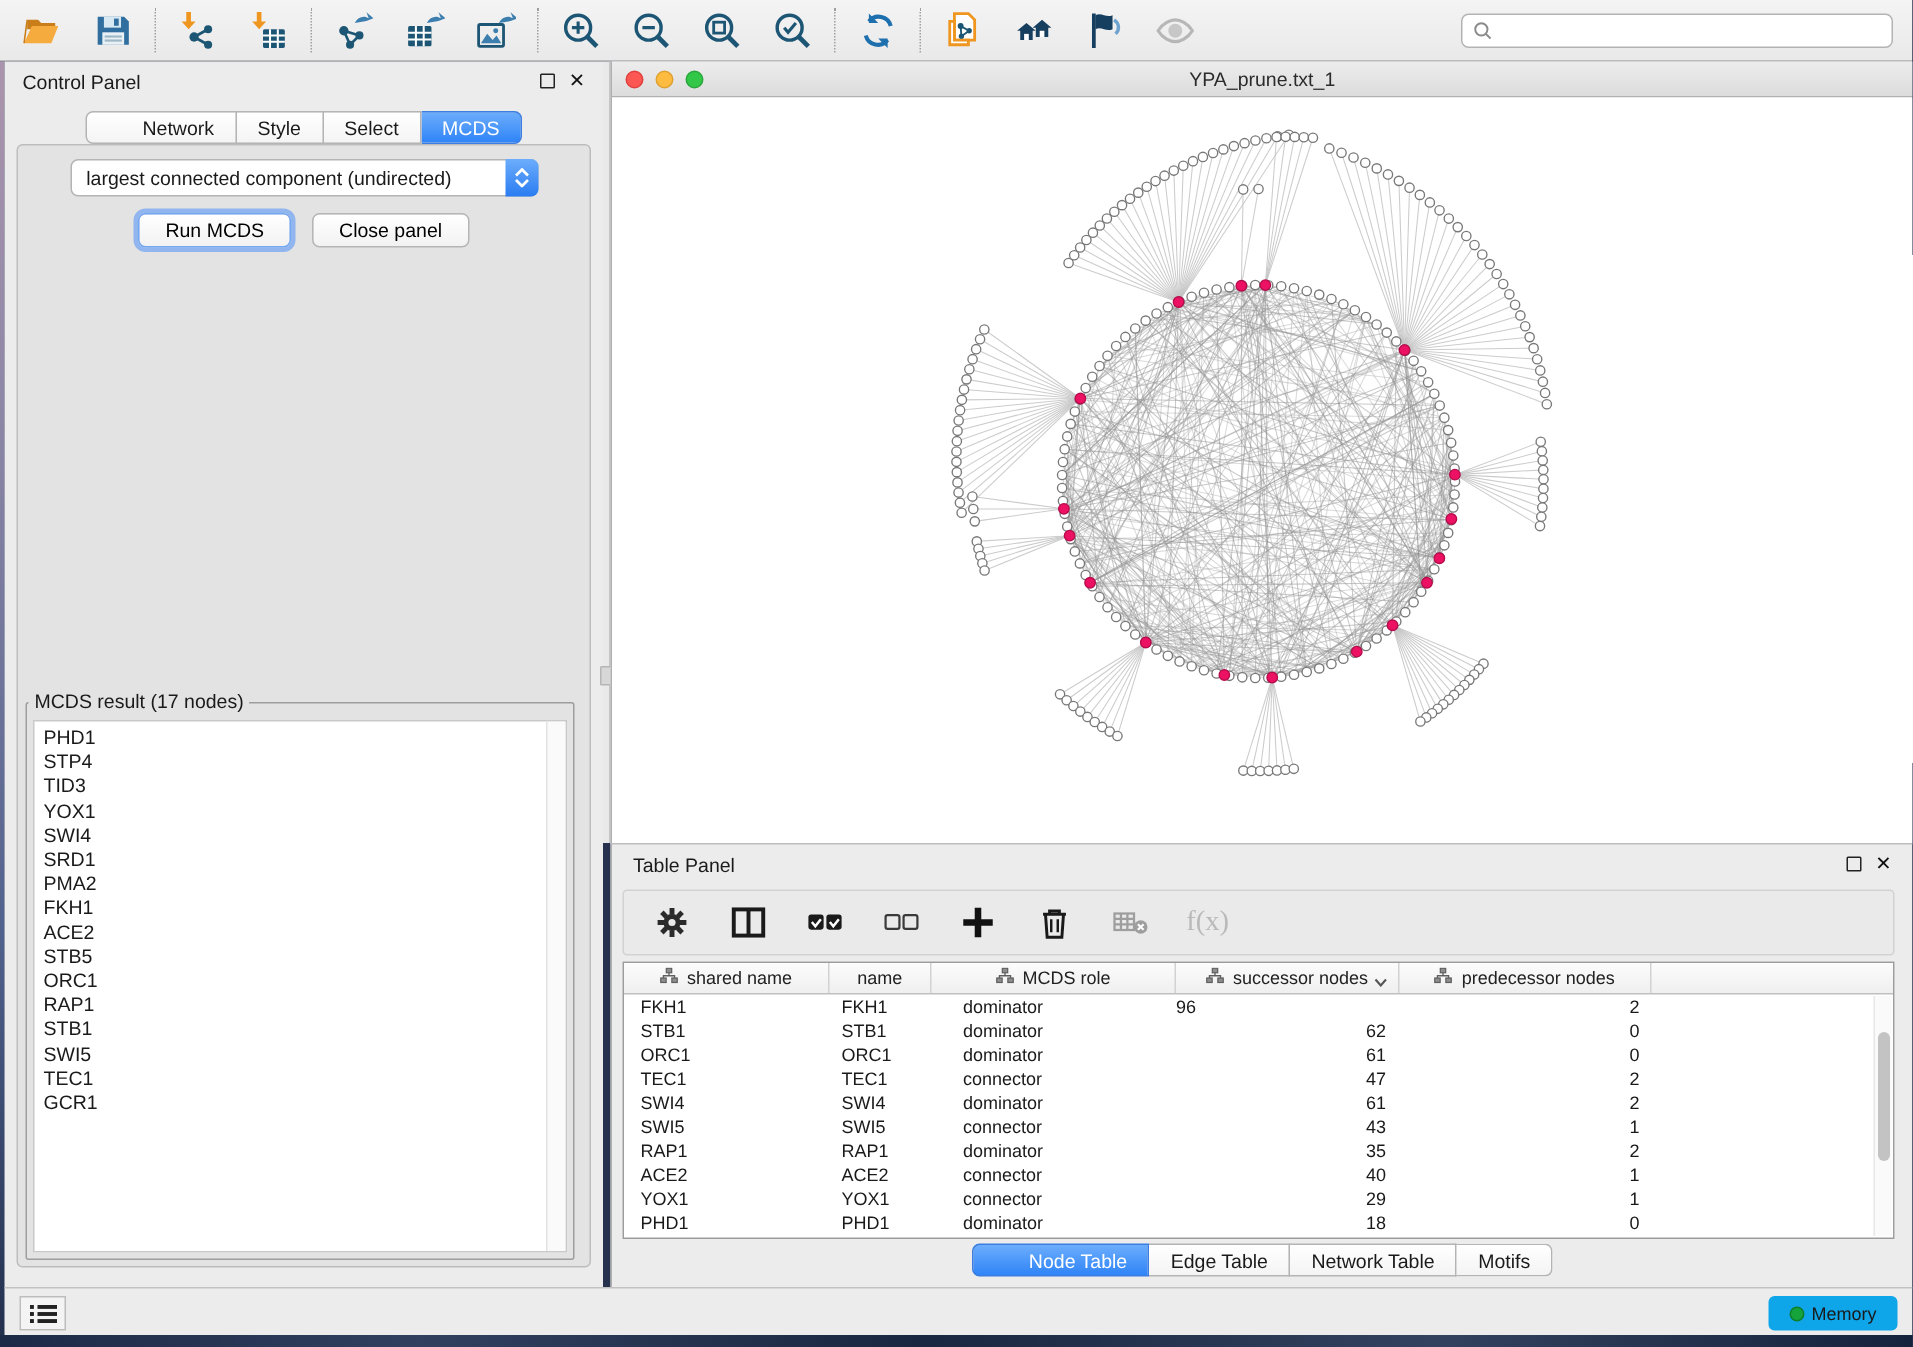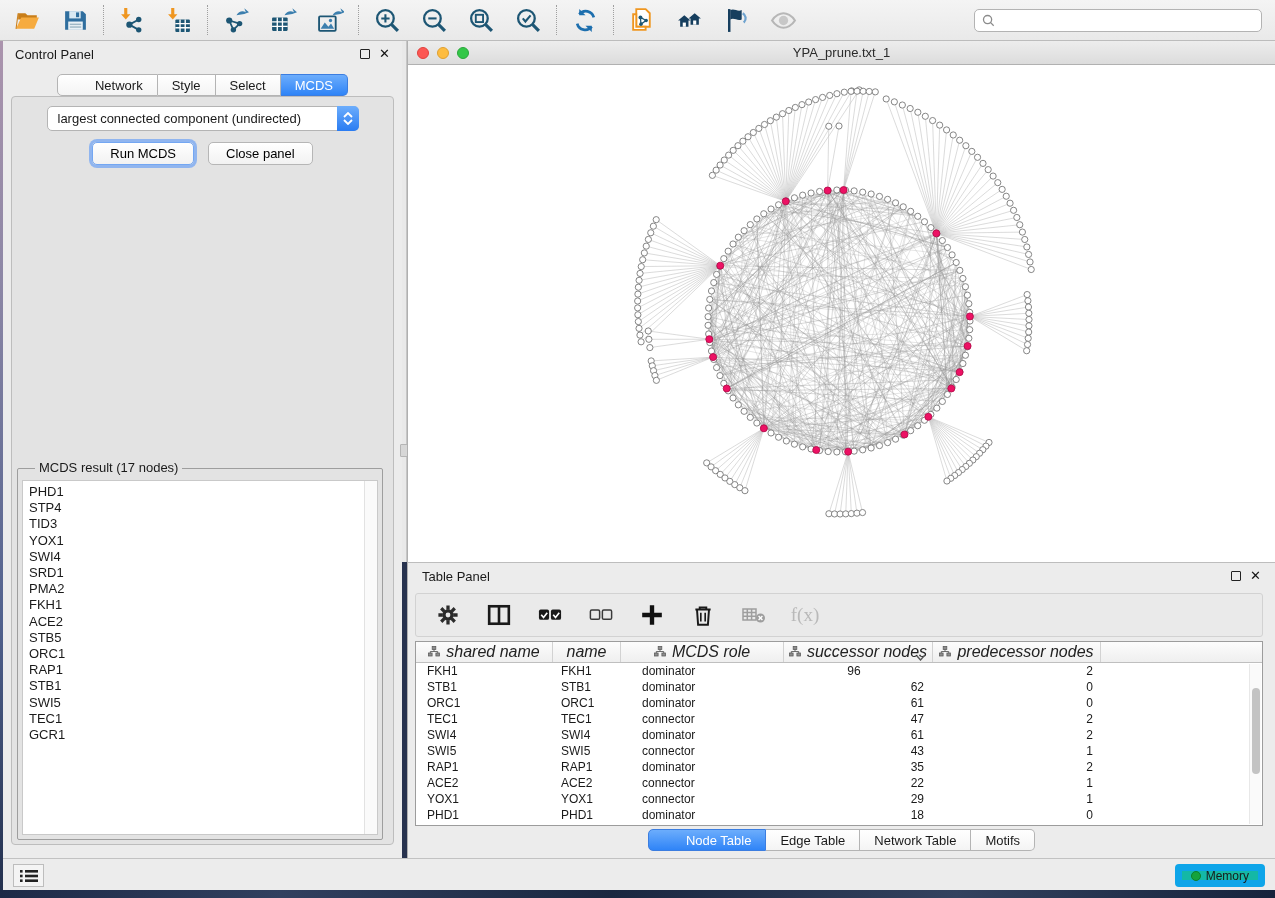--- a/index.html
+++ b/index.html
@@ -48,21 +48,21 @@
     border:1px solid #b4b4b4; border-radius:5px; display:flex; align-items:center; padding:0 28px 0 10px;
     font-size:13px; cursor:pointer; }
   .opt-select .stepper { position:absolute; right:-1px; top:-1px; width:22px; height:25px; border-radius:0 5px 5px 0;
     background:linear-gradient(#6cadfc,#2a7cf2); display:flex; flex-direction:column; align-items:center; justify-content:center; gap:1px; }
   .stepper svg { width:10px; height:6px; }
   .btn-row { display:flex; justify-content:center; gap:14px; margin-top:11px; }
   .mac-btn { height:23px; background:linear-gradient(#ffffff,#f2f2f2); border:1px solid #b6b6b6; border-radius:5px;
     font-size:13px; padding:0 17px; cursor:pointer; font-family:inherit; }
   .mac-btn.focused { box-shadow:0 0 0 3px rgba(77,144,250,.55); border-color:#74a7f2; }
   .result-group { position:absolute; left:5px; right:10px; top:371px; bottom:4px; border:1px solid #9e9e9e; border-radius:2px; }
-  .result-legend { position:absolute; top:-9px; left:17px; background:#e3e3e3; padding:0 4px; font-size:13px; }
+  .result-legend { position:absolute; top:-9px; left:1px; background:#e3e3e3; padding:0 4px; font-size:13px; }
   .result-list { position:absolute; inset:11px 4px 4px 4px; background:#fff; border:1px solid #c9c9c9; overflow:hidden; }
   .result-scroll { position:absolute; top:0; right:0; bottom:0; width:13px; background:#fafafa; border-left:1px solid #e2e2e2; }
   .result-items { padding:3px 0 0 6px; font-size:13px; line-height:16.2px; }
 
   
   .net-window { position:absolute; left:407px; top:41px; width:868px; height:521px; background:#fff; border-left:1px solid #b0b0b0; }
   .net-titlebar { position:absolute; left:0; top:0; right:0; height:24px;
     background:linear-gradient(#ededed,#dcdcdc); border-bottom:1px solid #b1b1b1; display:flex; align-items:center; }
   .lights { display:flex; gap:8px; margin-left:9px; }
   .light { width:12px; height:12px; border-radius:50%; }
@@ -76,34 +76,34 @@
   .table-panel { position:absolute; left:407px; top:562px; width:868px; height:296px; background:#ececec;
     border-left:1px solid #b0b0b0; border-top:1px solid #bdbdbd; }
   .tp-header { position:absolute; top:0; left:0; right:0; height:26px; display:flex; align-items:center; padding:0 14px; }
   .tp-title { font-size:13px; }
   .tp-toolbar { position:absolute; left:7px; right:12px; top:30px; height:44px; background:#eaeaea;
     border:1px solid #d2d2d2; border-radius:3px; display:flex; align-items:center; padding-left:20px; gap:27px; }
   .tp-tool { width:24px; height:24px; display:flex; align-items:center; justify-content:center; cursor:pointer; }
   .tp-tool.disabled { cursor:default; }
   .fx-label { font-family:"Liberation Serif","DejaVu Serif",serif; font-size:19px; color:#b9b9b9; }
   .tp-table { position:absolute; left:7px; right:12px; top:78px; bottom:32px; background:#fff; border:1px solid #9c9c9c; overflow:hidden; }
-  .thead { display:flex; height:21px; background:linear-gradient(#fcfcfc,#efefef); border-bottom:1px solid #bfbfbf; font-size:16px; color:#222;font-style:italic; }
+  .thead { display:flex; height:21px; background:linear-gradient(#fcfcfc,#efefef); border-bottom:1px solid #bfbfbf; font-size:12px; color:#222; }
   .th { display:flex; align-items:center; justify-content:center; gap:6px; border-right:1px solid #d2d2d2; position:relative; }
   .th .sort { position:absolute; right:7px; top:5px; }
   .trow { display:flex; height:16px; font-size:12px; align-items:center; }
   .td { overflow:hidden; white-space:nowrap; }
   .tbody-scroll { position:absolute; top:22px; right:1px; bottom:1px; width:12px; background:#fafafa; border-left:1px solid #e8e8e8; }
   .tbody-thumb { position:absolute; left:2px; top:24px; width:8px; height:86px; background:#c3c3c3; border-radius:4px; }
   .tp-tabs { position:absolute; left:0; right:0; bottom:7px; display:flex; justify-content:center; }
 
   
   .status-bar { position:absolute; left:3px; top:858px; width:1272px; height:32px; background:#ececec; border-top:1px solid #c2c2c2; }
   .list-btn { position:absolute; left:10px; top:5px; width:31px; height:23px; background:#f4f4f4; border:1px solid #bdbdbd;
     display:flex; align-items:center; justify-content:center; cursor:pointer; }
-  .memory-btn { position:absolute; right:10px; top:5px; height:23px; background:#14b8a6; border:7px solid #0ea5e9; border-radius:4px;
+  .memory-btn { position:absolute; right:10px; top:5px; height:23px; background:#0ea5e9; border:5px solid #0ea5e9; border-radius:4px;
     display:flex; align-items:center; gap:5px; padding:0 9px; font-size:12px; cursor:pointer; }
   .mem-dot { width:10px; height:10px; border-radius:50%; background:#15a33c; border:1px solid #0d7f2c; }
 </style>
 </head>
 <body>
 
 <div class="wall-left"></div>
 <div class="wall-bottom"></div>
 
 <div class="toolbar">
@@ -1278,21 +1278,21 @@
             </svg></span>
           <span>predecessor nodes</span>
         </div>
         <div class="th" style="flex: 1 1 0%; border-right: none;"></div>
       </div>
     <div id="tbody">
         <div class="trow">
           <div class="td" style="width: 137px; padding-left: 11px;">FKH1</div>
           <div class="td" style="width: 68px; padding-left: 8px;">FKH1</div>
           <div class="td" style="width: 163px; padding-left: 21px;">dominator</div>
-          <div class="td" style="width: 149px; text-align: center; padding-right: 9px;">96</div>
+          <div class="td" style="width: 149px; text-align: left; padding-right: 9px;">96</div>
           <div class="td" style="width: 168px; text-align: right; padding-right: 8px;">2</div>
         </div>
         <div class="trow">
           <div class="td" style="width: 137px; padding-left: 11px;">STB1</div>
           <div class="td" style="width: 68px; padding-left: 8px;">STB1</div>
           <div class="td" style="width: 163px; padding-left: 21px;">dominator</div>
           <div class="td" style="width: 149px; text-align: right; padding-right: 9px;">62</div>
           <div class="td" style="width: 168px; text-align: right; padding-right: 8px;">0</div>
         </div>
         <div class="trow">
@@ -1327,21 +1327,21 @@
           <div class="td" style="width: 137px; padding-left: 11px;">RAP1</div>
           <div class="td" style="width: 68px; padding-left: 8px;">RAP1</div>
           <div class="td" style="width: 163px; padding-left: 21px;">dominator</div>
           <div class="td" style="width: 149px; text-align: right; padding-right: 9px;">35</div>
           <div class="td" style="width: 168px; text-align: right; padding-right: 8px;">2</div>
         </div>
         <div class="trow">
           <div class="td" style="width: 137px; padding-left: 11px;">ACE2</div>
           <div class="td" style="width: 68px; padding-left: 8px;">ACE2</div>
           <div class="td" style="width: 163px; padding-left: 21px;">connector</div>
-          <div class="td" style="width: 149px; text-align: right; padding-right: 9px;">22</div>
+          <div class="td" style="width: 149px; text-align: right; padding-right: 9px;">40</div>
           <div class="td" style="width: 168px; text-align: right; padding-right: 8px;">1</div>
         </div>
         <div class="trow">
           <div class="td" style="width: 137px; padding-left: 11px;">YOX1</div>
           <div class="td" style="width: 68px; padding-left: 8px;">YOX1</div>
           <div class="td" style="width: 163px; padding-left: 21px;">connector</div>
           <div class="td" style="width: 149px; text-align: right; padding-right: 9px;">29</div>
           <div class="td" style="width: 168px; text-align: right; padding-right: 8px;">1</div>
         </div>
         <div class="trow">

